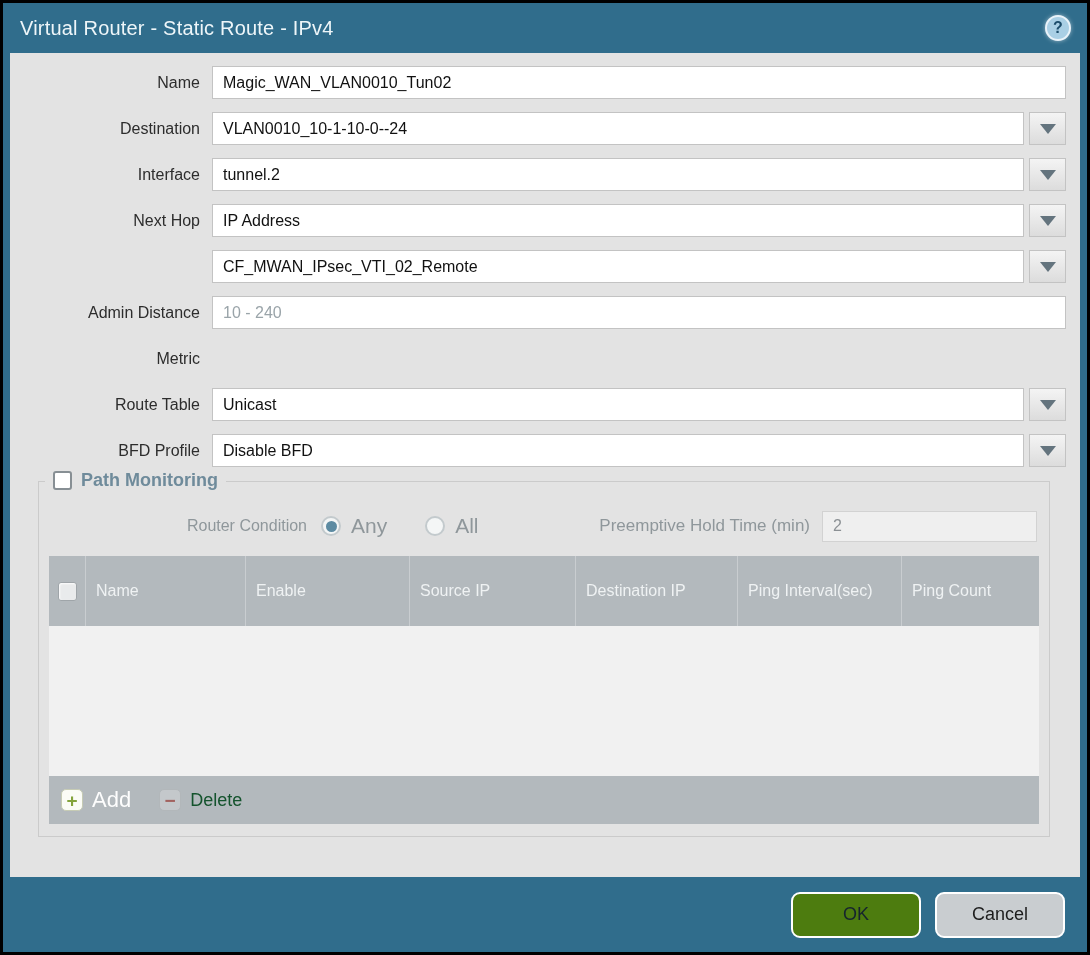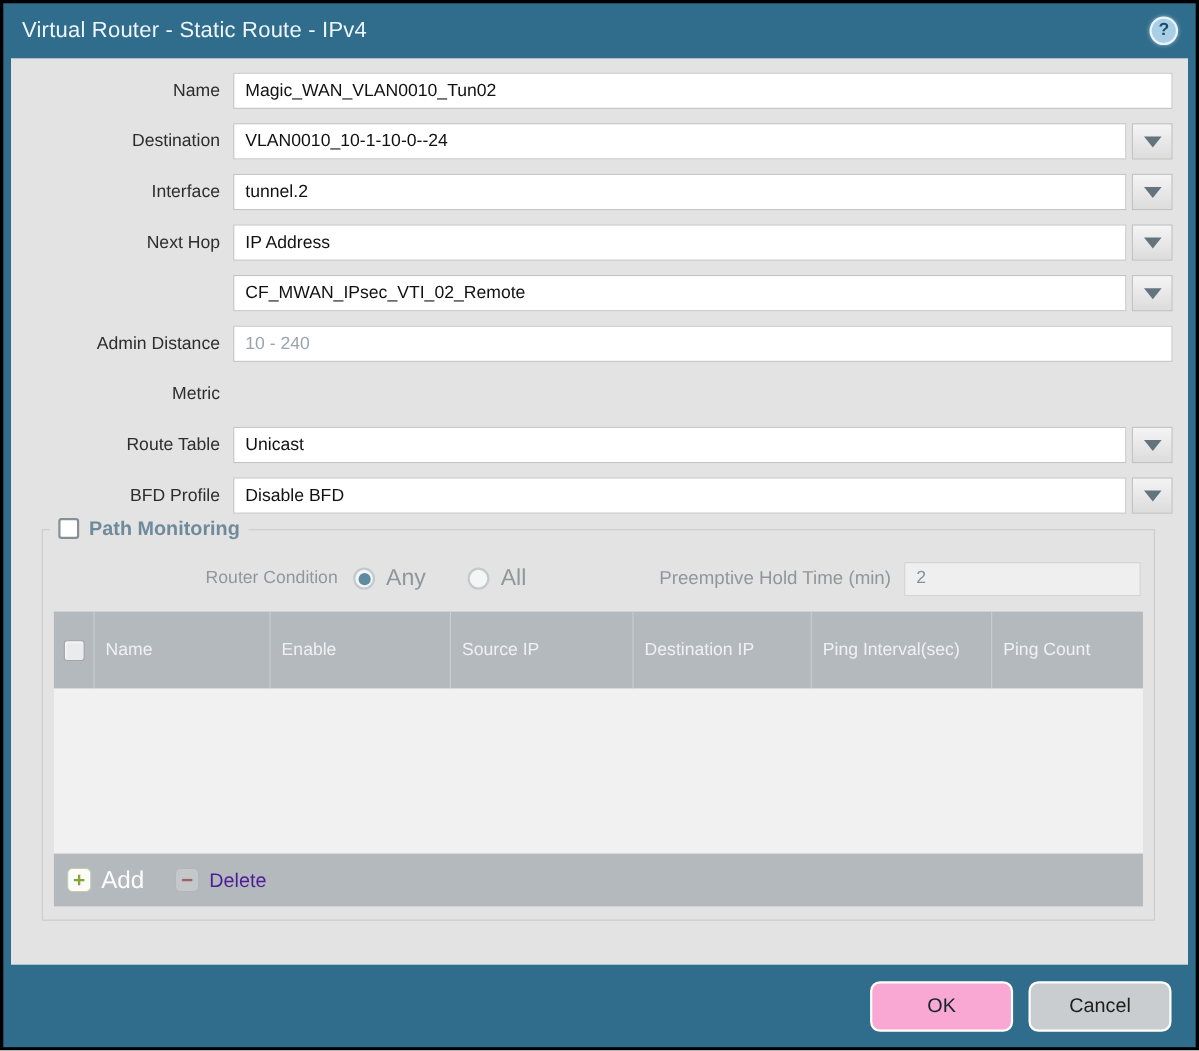--- a/index.html
+++ b/index.html
@@ -53,27 +53,27 @@
   .tbl-checkbox{width:19px;height:19px;background:#e9ebec;border:1px solid #9fa5a9;border-radius:3px;
     box-shadow:inset 1px 1px 2px rgba(255,255,255,.9);cursor:pointer;}
   .pm-tbody{height:150px;background:#f1f1f1;}
   .pm-toolbar{height:48px;background:#b3b9bd;display:flex;align-items:center;padding-left:12px;gap:28px;}
   .tool-btn{display:flex;align-items:center;gap:9px;cursor:pointer;}
   .tool-icon{width:22px;height:22px;border-radius:5px;display:flex;align-items:center;justify-content:center;
     font-weight:bold;font-size:19px;line-height:1;}
   .add-icon{background:#fbfcf6;border:1px solid #c6cbb4;color:#84a33c;}
   .del-icon{background:#c4c8cb;border:1px solid #b2b7ba;color:#a2625f;}
   .add-label{color:#fdfdfd;font-size:22px;text-align:right;}
-  .del-label{color:#4c1d95;font-size:18px;}
+  .del-label{color:#14532d;font-size:18px;}
 
   
   .dialog-footer{height:75px;display:flex;align-items:center;justify-content:flex-end;gap:14px;padding-right:22px;}
   .btn{height:46px;min-width:130px;border:2px solid #fff;border-radius:9px;font-size:18px;
     display:flex;align-items:center;justify-content:center;cursor:pointer;}
-  .btn-ok{background:#f9a8d4;color:#16242e;}
+  .btn-ok{background:#4d7c0f;color:#16242e;}
   .btn-cancel{background:#c9cdd0;color:#1d1d1d;}
 </style>
 </head>
 <body>
 
 <div class="frame">
   <div class="dialog">
 
     <div class="titlebar">
       <span class="title">Virtual Router - Static Route - IPv4</span>

